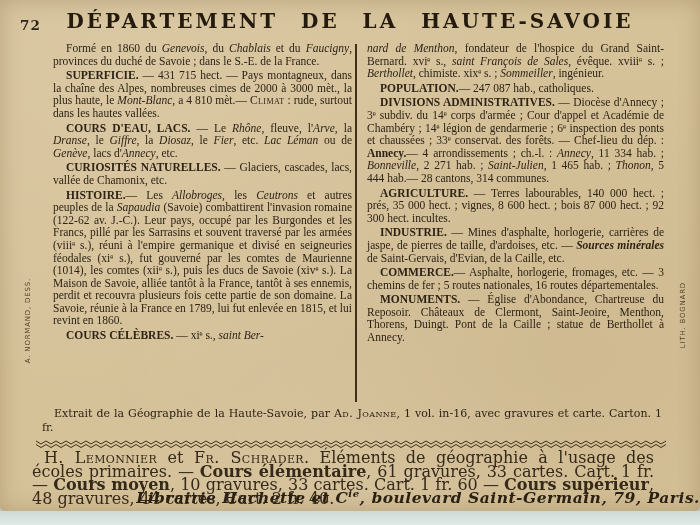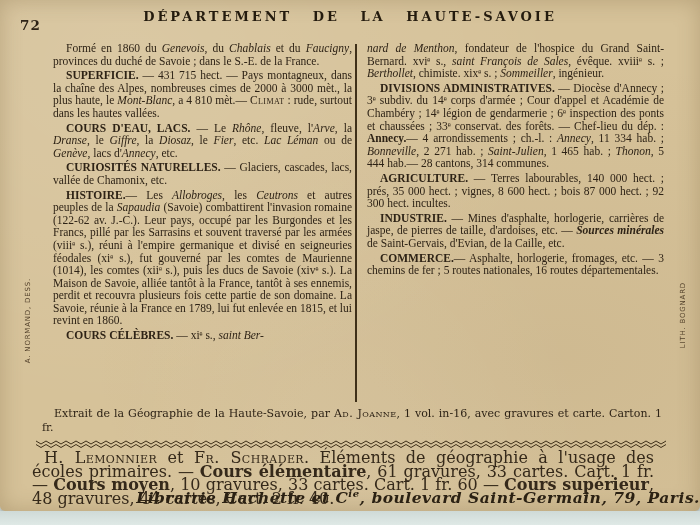--- a/index.html
+++ b/index.html
@@ -22,21 +22,21 @@
       var(--paper);
     box-shadow: inset 0 0 22px rgba(110,85,48,0.30), 0 2px 4px rgba(40,50,50,0.35);
     border-radius:0 0 5px 5px;
   }
   .page-number{
     position:absolute; left:20px; top:17px;
     font-size:13.5px; font-weight:bold; letter-spacing:1px;
   }
   .page-title{
     position:absolute; top:9px; left:0; width:700px; text-align:center;
-    font-size:13px; font-weight:bold; letter-spacing:3px; word-spacing:13px;
+    font-size:20px; font-weight:bold; letter-spacing:3px; word-spacing:13px;
     color:#241b0e; white-space:nowrap;
   }
   .col{
     position:absolute; top:42px;
     font-size:11.5px; line-height:12.6px; text-align:justify;
     hyphens:auto; -webkit-hyphens:auto;
   }
   .col-left{ left:53px;  width:299px; }
   .col-right{ left:367px; width:297px; }
   .col p{ text-indent:13px; margin-top:2px;font-family:Liberation Serif, serif; }
@@ -95,24 +95,26 @@
     <p><span class="seg b">COURS D'EAU, LACS.</span><span class="seg"> — Le </span><span class="seg i">Rhône</span><span class="seg">, fleuve, l'</span><span class="seg i">Arve</span><span class="seg">, la </span><span class="seg i">Dranse</span><span class="seg">, le </span><span class="seg i">Giffre</span><span class="seg">, la </span><span class="seg i">Diosaz</span><span class="seg">, le </span><span class="seg i">Fier</span><span class="seg">, etc. </span><span class="seg i">Lac Léman</span><span class="seg"> ou de </span><span class="seg i">Genève</span><span class="seg">, lacs d'</span><span class="seg i">Annecy</span><span class="seg">, etc.</span></p>
     <p><span class="seg b">CURIOSITÉS NATURELLES.</span><span class="seg"> — Glaciers, cascades, lacs, vallée de Chamonix, etc.</span></p>
     <p><span class="seg b">HISTOIRE.</span><span class="seg">— Les </span><span class="seg i">Allobroges</span><span class="seg">, les </span><span class="seg i">Ceutrons</span><span class="seg"> et autres peuples de la </span><span class="seg i">Sapaudia</span><span class="seg"> (Savoie) combattirent l'invasion romaine (122-62 av. J.-C.). Leur pays, occupé par les Burgondes et les Francs, pillé par les Sarrasins et souvent traversé par les armées (viiiᵉ s.), réuni à l'empire germanique et divisé en seigneuries féodales (xiᵉ s.), fut gouverné par les comtes de Maurienne (1014), les comtes (xiiᵉ s.), puis les ducs de Savoie (xivᵉ s.). La Maison de Savoie, alliée tantôt à la France, tantôt à ses ennemis, perdit et recouvra plusieurs fois cette partie de son domaine. La Savoie, réunie à la France en 1789, lui fut enlevée en 1815, et lui revint en 1860.</span></p>
     <p><span class="seg b">COURS CÉLÈBRES.</span><span class="seg"> — xiᵉ s., </span><span class="seg i">saint Ber-</span></p>
   </div>
 
   <div class="column-divider"></div>
 
   <div class="col col-right">
     <p class="no-indent"><span class="seg i">nard de Menthon</span><span class="seg">, fondateur de l'hospice du Grand Saint-Bernard. xviᵉ s., </span><span class="seg i">saint François de Sales</span><span class="seg">, évêque. xviiiᵉ s. ; </span><span class="seg i">Berthollet</span><span class="seg">, chimiste. xixᵉ s. ; </span><span class="seg i">Sommeiller</span><span class="seg">, ingénieur.</span></p>
+    <p><span class="seg b">POPULATION.</span><span class="seg">— 247 087 hab., catholiques.</span></p>
     <p><span class="seg b">DIVISIONS ADMINISTRATIVES.</span><span class="seg"> — Diocèse d'Annecy ; 3ᵉ subdiv. du 14ᵉ corps d'armée ; Cour d'appel et Académie de Chambéry ; 14ᵉ légion de gendarmerie ; 6ᵉ inspection des ponts et chaussées ; 33ᵉ conservat. des forêts. — Chef-lieu du dép. : </span><span class="seg b">Annecy.</span><span class="seg">— 4 arrondissements ; ch.-l. : </span><span class="seg i">Annecy</span><span class="seg">, 11 334 hab. ; </span><span class="seg i">Bonneville</span><span class="seg">, 2 271 hab. ; </span><span class="seg i">Saint-Julien</span><span class="seg">, 1 465 hab. ; </span><span class="seg i">Thonon</span><span class="seg">, 5 444 hab.— 28 cantons, 314 communes.</span></p>
     <p><span class="seg b">AGRICULTURE.</span><span class="seg"> — Terres labourables, 140 000 hect. ; prés, 35 000 hect. ; vignes, 8 600 hect. ; bois 87 000 hect. ; 92 300 hect. incultes.</span></p>
     <p><span class="seg b">INDUSTRIE.</span><span class="seg"> — Mines d'asphalte, horlogerie, carrières de jaspe, de pierres de taille, d'ardoises, etc. — </span><span class="seg bi">Sources minérales</span><span class="seg"> de Saint-Gervais, d'Evian, de la Caille, etc.</span></p>
     <p><span class="seg b">COMMERCE.</span><span class="seg">— Asphalte, horlogerie, fromages, etc. — 3 chemins de fer ; 5 routes nationales, 16 routes départementales.</span></p>
+    <p><span class="seg b">MONUMENTS.</span><span class="seg"> — Église d'Abondance, Chartreuse du Reposoir. Châteaux de Clermont, Saint-Jeoire, Menthon, Thorens, Duingt. Pont de la Caille ; statue de Berthollet à Annecy.</span></p>
   </div>
 
   <p class="footer-extrait"><span class="seg">Extrait de la Géographie de la Haute-Savoie, par </span><span class="seg sc">Ad. Joanne</span><span class="seg">, 1 vol. in-16, avec gravures et carte. Carton. 1 fr.</span></p>
 
   <svg class="wavy-divider" id="zigzag" width="630" height="9">
       <polyline points="0,1 5,4 10,1 15,4 20,1 25,4 30,1 35,4 40,1 45,4 50,1 55,4 60,1 65,4 70,1 75,4 80,1 85,4 90,1 95,4 100,1 105,4 110,1 115,4 120,1 125,4 130,1 135,4 140,1 145,4 150,1 155,4 160,1 165,4 170,1 175,4 180,1 185,4 190,1 195,4 200,1 205,4 210,1 215,4 220,1 225,4 230,1 235,4 240,1 245,4 250,1 255,4 260,1 265,4 270,1 275,4 280,1 285,4 290,1 295,4 300,1 305,4 310,1 315,4 320,1 325,4 330,1 335,4 340,1 345,4 350,1 355,4 360,1 365,4 370,1 375,4 380,1 385,4 390,1 395,4 400,1 405,4 410,1 415,4 420,1 425,4 430,1 435,4 440,1 445,4 450,1 455,4 460,1 465,4 470,1 475,4 480,1 485,4 490,1 495,4 500,1 505,4 510,1 515,4 520,1 525,4 530,1 535,4 540,1 545,4 550,1 555,4 560,1 565,4 570,1 575,4 580,1 585,4 590,1 595,4 600,1 605,4 610,1 615,4 620,1 625,4 630,1" fill="none" stroke="#3f3019" stroke-width="1"></polyline>
       <polyline points="0,4.5 5,7.5 10,4.5 15,7.5 20,4.5 25,7.5 30,4.5 35,7.5 40,4.5 45,7.5 50,4.5 55,7.5 60,4.5 65,7.5 70,4.5 75,7.5 80,4.5 85,7.5 90,4.5 95,7.5 100,4.5 105,7.5 110,4.5 115,7.5 120,4.5 125,7.5 130,4.5 135,7.5 140,4.5 145,7.5 150,4.5 155,7.5 160,4.5 165,7.5 170,4.5 175,7.5 180,4.5 185,7.5 190,4.5 195,7.5 200,4.5 205,7.5 210,4.5 215,7.5 220,4.5 225,7.5 230,4.5 235,7.5 240,4.5 245,7.5 250,4.5 255,7.5 260,4.5 265,7.5 270,4.5 275,7.5 280,4.5 285,7.5 290,4.5 295,7.5 300,4.5 305,7.5 310,4.5 315,7.5 320,4.5 325,7.5 330,4.5 335,7.5 340,4.5 345,7.5 350,4.5 355,7.5 360,4.5 365,7.5 370,4.5 375,7.5 380,4.5 385,7.5 390,4.5 395,7.5 400,4.5 405,7.5 410,4.5 415,7.5 420,4.5 425,7.5 430,4.5 435,7.5 440,4.5 445,7.5 450,4.5 455,7.5 460,4.5 465,7.5 470,4.5 475,7.5 480,4.5 485,7.5 490,4.5 495,7.5 500,4.5 505,7.5 510,4.5 515,7.5 520,4.5 525,7.5 530,4.5 535,7.5 540,4.5 545,7.5 550,4.5 555,7.5 560,4.5 565,7.5 570,4.5 575,7.5 580,4.5 585,7.5 590,4.5 595,7.5 600,4.5 605,7.5 610,4.5 615,7.5 620,4.5 625,7.5 630,4.5" fill="none" stroke="#3f3019" stroke-width="1"></polyline>
     </svg>
 
   <p class="footer-lemonnier"><span class="seg sc">H. Lemonnier</span><span class="seg"> et </span><span class="seg sc">Fr. Schrader</span><span class="seg">. Éléments de géographie à l'usage des écoles primaires. — </span><span class="seg b">Cours élémentaire</span><span class="seg">, 61 gravures, 33 cartes. Cart. 1 fr. — </span><span class="seg b">Cours moyen</span><span class="seg">, 10 gravures, 33 cartes. Cart. 1 fr. 60 — </span><span class="seg b">Cours supérieur</span><span class="seg">, 48 gravures, 44 cartes, Cart. 2 fr. 40.</span></p>

